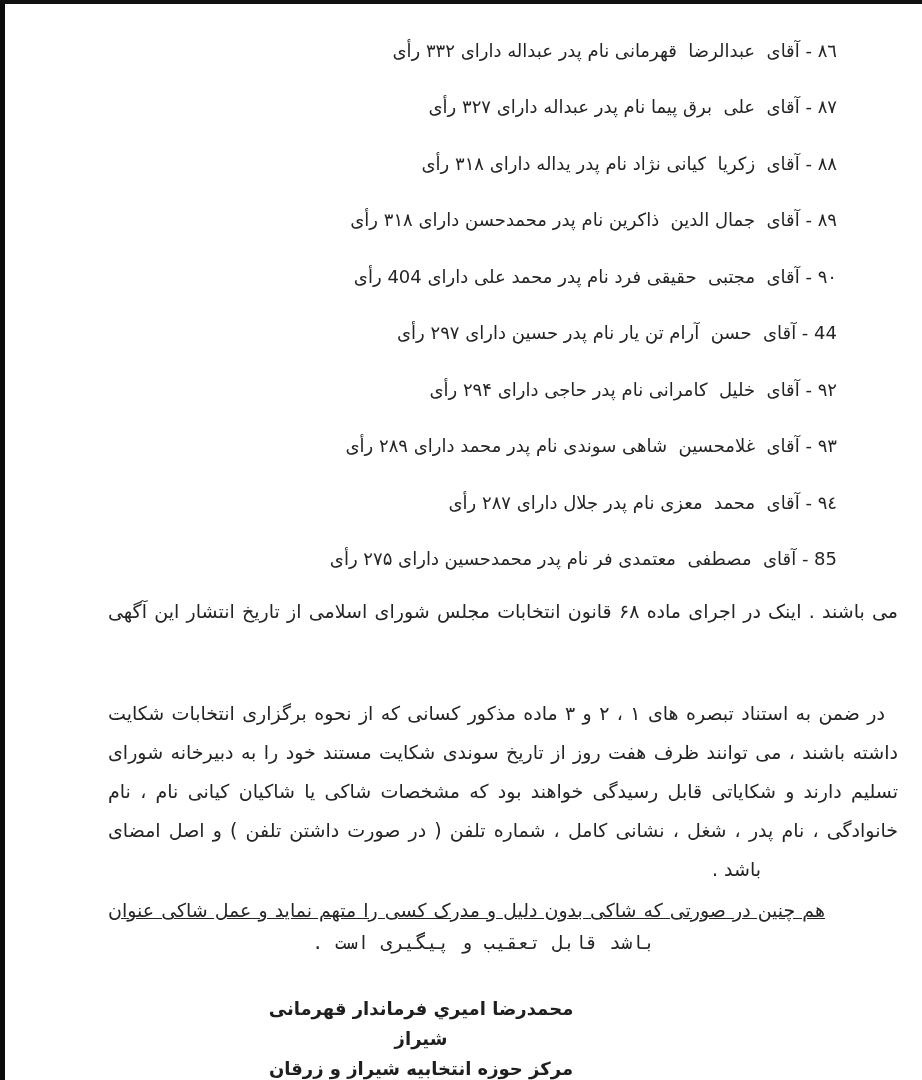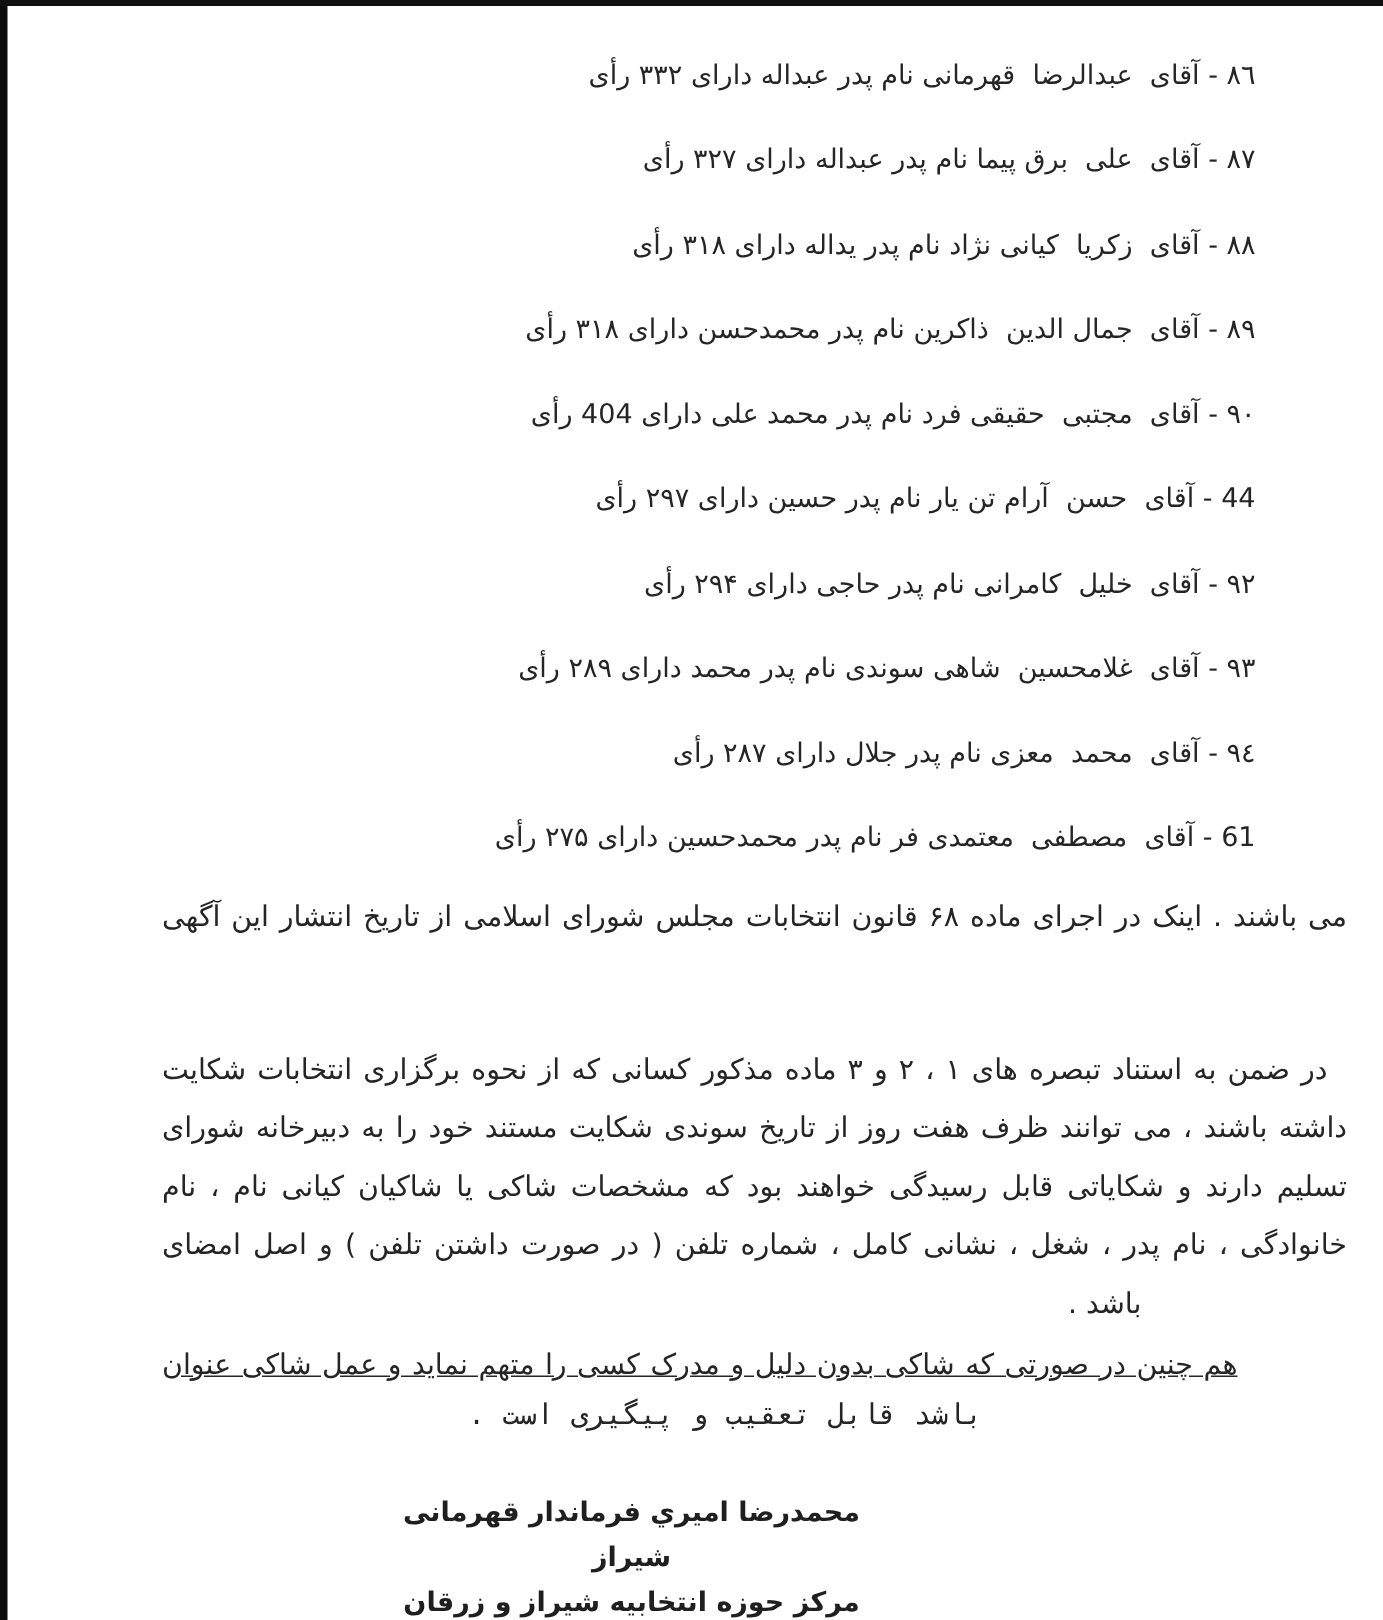--- a/index.html
+++ b/index.html
@@ -78,21 +78,21 @@
   <div class="clist">
       <div class="citem">٨٦ - آقای  عبدالرضا  قهرمانی نام پدر عبداله دارای ۳۳۲ رأی</div>
       <div class="citem">٨٧ - آقای  علی  برق پیما نام پدر عبداله دارای ۳۲۷ رأی</div>
       <div class="citem">٨٨ - آقای  زکریا  کیانی نژاد نام پدر یداله دارای ۳۱۸ رأی</div>
       <div class="citem">٨٩ - آقای  جمال الدین  ذاکرین نام پدر محمدحسن دارای ۳۱۸ رأی</div>
       <div class="citem">٩٠ - آقای  مجتبی  حقیقی فرد نام پدر محمد علی دارای 404 رأی</div>
       <div class="citem">44 - آقای  حسن  آرام تن یار نام پدر حسین دارای ۲۹۷ رأی</div>
       <div class="citem">٩٢ - آقای  خلیل  کامرانی نام پدر حاجی دارای ۲۹۴ رأی</div>
       <div class="citem">٩٣ - آقای  غلامحسین  شاهی سوندی نام پدر محمد دارای ۲۸۹ رأی</div>
       <div class="citem">٩٤ - آقای  محمد  معزی نام پدر جلال دارای ۲۸۷ رأی</div>
-      <div class="citem">61 - آقای  مصطفی  معتمدی فر نام پدر محمدحسین دارای ۲۷۵ رأی</div>
+      <div class="citem">85 - آقای  مصطفی  معتمدی فر نام پدر محمدحسین دارای ۲۷۵ رأی</div>
     </div>
 
   <div class="para para1">
       <div class="pline">می باشند . اینک در اجرای ماده ۶۸ قانون انتخابات مجلس شورای اسلامی از تاریخ انتشار این آگهی به مدت دو</div>
     </div>
   <div class="para para2">
       <div class="pline">در ضمن به استناد تبصره های ۱ ، ۲ و ۳  ماده مذکور کسانی که از نحوه برگزاری انتخابات شکایت</div>
       <div class="pline">داشته باشند ، می توانند ظرف هفت روز از تاریخ سوندی شکایت مستند خود را به دبیرخانه شورای نگهبان نیز</div>
       <div class="pline">تسلیم دارند و شکایاتی قابل رسیدگی خواهند بود که مشخصات شاکی یا شاکیان کیانی نام ، نام</div>
       <div class="pline">خانوادگی ، نام پدر ، شغل ، نشانی کامل ، شماره تلفن ( در صورت داشتن تلفن ) و اصل امضای شاکی را داشته</div>

